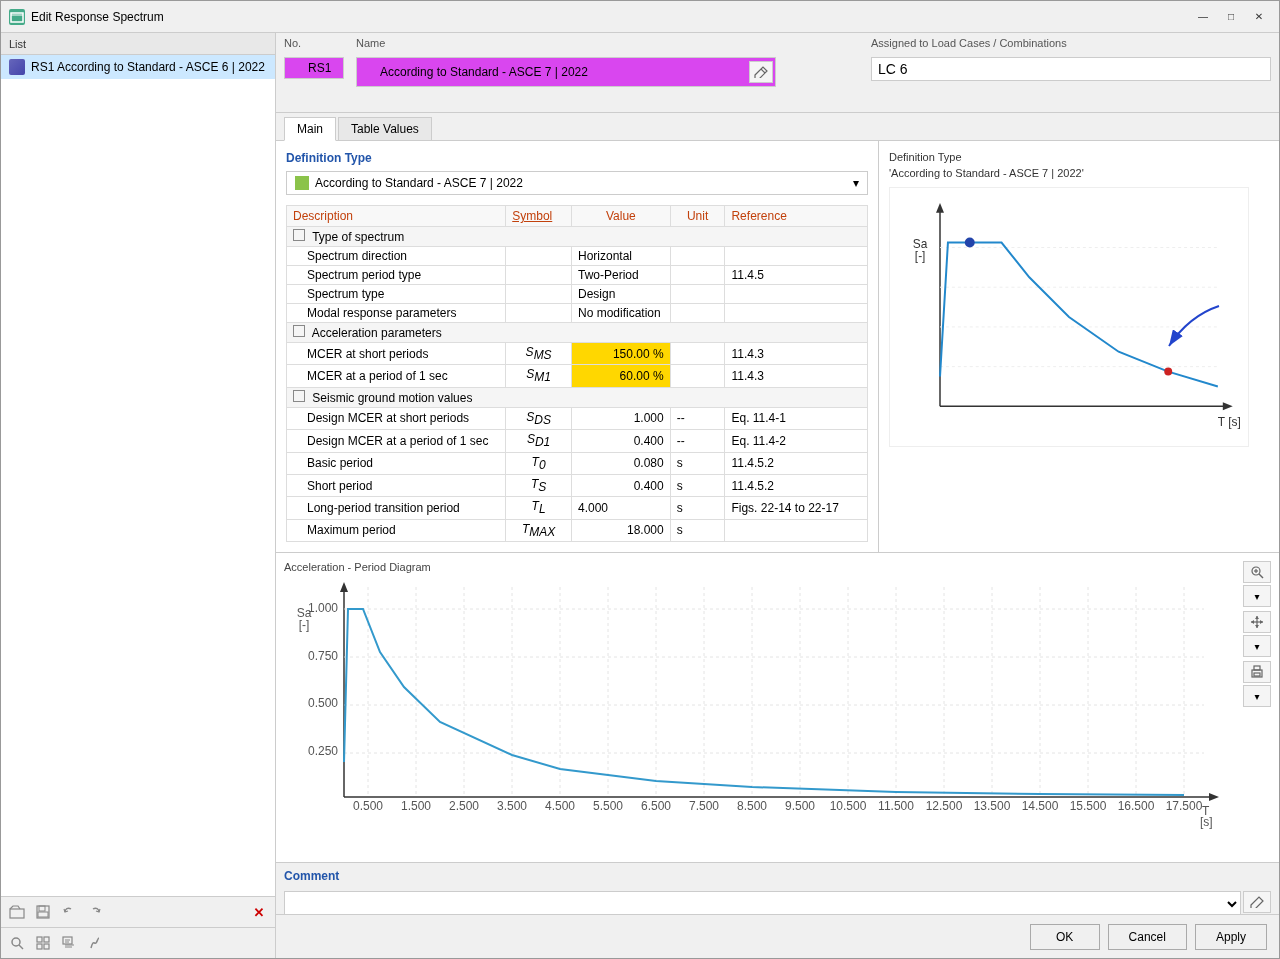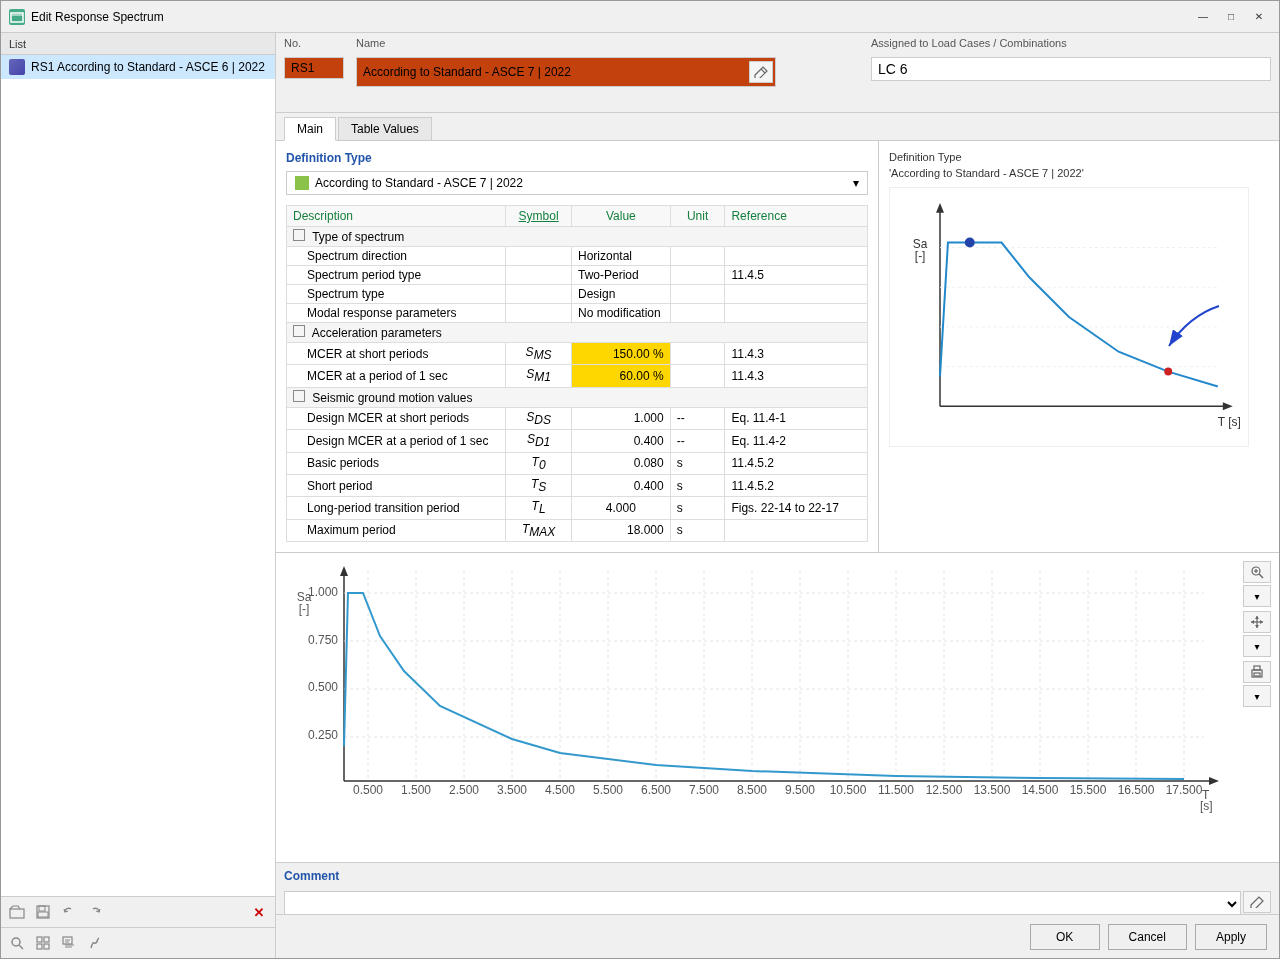--- a/index.html
+++ b/index.html
@@ -28,39 +28,39 @@
     .tb-icon-btn { width: 24px; height: 22px; border: 1px solid transparent; background: transparent; cursor: pointer; display: flex; align-items: center; justify-content: center; font-size: 13px; color: #555; }
     .tb-icon-btn.red { color: #c00; }
     
     
     .right-content { flex: 1; display: flex; flex-direction: column; overflow: hidden; }
     
     
     .info-bar { display: flex; border-bottom: 1px solid #ccc; background: #f0f0f0; padding: 4px 8px; gap: 12px; align-items: flex-start; height: 80px; }
     .info-block { display: flex; flex-direction: column; gap: 8px; }
     .info-label { font-size: 11px; color: #555; }
-    .info-value { background: #c2410c; border: 1px solid #ccc; padding: 3px 6px; font-size: 12px; }
+    .info-value { background: #d946ef; border: 1px solid #ccc; padding: 3px 23px; font-size: 12px; }
     .edit-btn { width: 24px; height: 22px; border: 1px solid #ccc; background: #f5f5f5; cursor: pointer; display: flex; align-items: center; justify-content: center; }
     .assigned-block { margin-left: auto; }
     .assigned-value { background: white; border: 1px solid #ccc; padding: 3px 6px; font-size: 14px; min-width: 400px; }
     
     
     .tab-bar { display: flex; background: #f0f0f0; border-bottom: 1px solid #ccc; padding: 0 8px; padding-top: 4px; height: 28px; align-items: flex-end; }
     .tab { padding: 4px 12px; border: 1px solid #ccc; border-bottom: none; background: #e8e8e8; cursor: pointer; margin-right: 2px; font-size: 12px; }
     .tab.active { background: #fff; border-bottom: 1px solid #fff; z-index: 1; position: relative; top: 1px; }
     
     
     .def-type-section { margin-bottom: 10px; }
     .section-title { color: #2255aa; font-weight: bold; font-size: 12px; margin-bottom: 6px; }
     .def-type-dropdown { width: 100%; padding: 4px 8px; border: 1px solid #ccc; background: white; font-size: 12px; display: flex; align-items: center; justify-content: space-between; cursor: pointer; }
     .def-type-color { width: 14px; height: 14px; background: #8bc34a; display: inline-block; margin-right: 6px; }
     
     
     .params-table { width: 100%; border-collapse: collapse; font-size: 11.5px; }
-    .params-table th { background: #f8f8f8; border: 1px solid #ddd; padding: 3px 6px; font-weight: normal; color: #15803d; text-align: left; }
+    .params-table th { background: #f8f8f8; border: 1px solid #ddd; padding: 3px 6px; font-weight: normal; color: #c2410c; text-align: left; }
     .params-table td { border: 1px solid #ddd; padding: 2px 6px; }
     .params-table .group-row td { background: #f5f5f5; font-weight: normal; }
     .highlight-yellow { background: #ffd700 !important; }
     .highlight-yellow2 { background: #ffd700 !important; }
     
     
     .diagram-section { border-top: 1px solid #ccc; background: white; padding: 4px 8px; height: 310px; position: relative; }
     .diagram-title { font-size: 11px; color: #444; margin-bottom: 4px; }
     .diagram-tools { position: absolute; right: 8px; top: 8px; display: flex; flex-direction: column; gap: 2px; }
     .diagram-tool-btn { width: 28px; height: 22px; border: 1px solid #ccc; background: #f5f5f5; cursor: pointer; display: flex; align-items: center; justify-content: center; font-size: 10px; }
@@ -214,21 +214,21 @@
                   <span>According to Standard - ASCE 7 | 2022</span>
                 </div>
                 <span>▾</span>
               </div>
             </div>
 
             <table class="params-table">
               <thead>
                 <tr>
                   <th style="width:200px;">Description</th>
-                  <th style="width:60px; text-align:center;text-decoration:underline;">Symbol</th>
+                  <th style="width:60px; text-align:left;text-decoration:underline;">Symbol</th>
                   <th style="width:90px; text-align:center;">Value</th>
                   <th style="width:50px; text-align:center;">Unit</th>
                   <th style="width:130px;">Reference</th>
                 </tr>
               </thead>
               <tbody>
 
                 <tr class="group-row">
                   <td colspan="5" style="background:#f5f5f5; padding:2px 6px;">
                     <span class="small-checkbox"></span>
@@ -299,37 +299,37 @@
                   <td>Eq. 11.4-1</td>
                 </tr>
                 <tr>
                   <td style="padding-left:20px;">Design MCER at a period of 1 sec</td>
                   <td style="text-align:center; font-style:italic;">S<sub>D1</sub></td>
                   <td style="text-align:right;">0.400</td>
                   <td>--</td>
                   <td>Eq. 11.4-2</td>
                 </tr>
                 <tr>
-                  <td style="padding-left:20px;">Basic periods</td>
+                  <td style="padding-left:20px;">Basic period</td>
                   <td style="text-align:center; font-style:italic;">T<sub>0</sub></td>
                   <td style="text-align:right;">0.080</td>
                   <td>s</td>
                   <td>11.4.5.2</td>
                 </tr>
                 <tr>
                   <td style="padding-left:20px;">Short period</td>
                   <td style="text-align:center; font-style:italic;">T<sub>S</sub></td>
                   <td style="text-align:right;">0.400</td>
                   <td>s</td>
                   <td>11.4.5.2</td>
                 </tr>
                 <tr>
                   <td style="padding-left:20px;">Long-period transition period</td>
                   <td style="text-align:center; font-style:italic;">T<sub>L</sub></td>
-                  <td style="text-align:center;">4.000</td>
+                  <td style="text-align:left;">4.000</td>
                   <td>s</td>
                   <td>Figs. 22-14 to 22-17</td>
                 </tr>
                 <tr>
                   <td style="padding-left:20px;">Maximum period</td>
                   <td style="text-align:center; font-style:italic;">T<sub>MAX</sub></td>
                   <td style="text-align:right;">18.000</td>
                   <td>s</td>
                   <td></td>
                 </tr>
@@ -371,20 +371,21 @@
                 <marker id="ah" markerWidth="8" markerHeight="6" refX="8" refY="3" orient="auto">
                   <polygon points="0 0, 8 3, 0 6" fill="#2244cc"></polygon>
                 </marker>
               </defs>
               <path d="M 60 10 Q 30 20 10 50" fill="none" stroke="#2244cc" stroke-width="2" marker-end="url(#ah)"></path>
             </svg>
           </div>
         </div>
 
         <div class="diagram-section" style="flex:0 0 310px; background:white; border-top:1px solid #ccc; padding:8px; position:relative;">
+          <div class="diagram-title">Acceleration - Period Diagram</div>
           
           
           <div class="diagram-tools">
             <button class="diagram-tool-btn" title="Zoom">
               <svg width="14" height="14" viewBox="0 0 14 14">
                   <circle cx="6" cy="6" r="4" fill="none" stroke="#666" stroke-width="1.2"></circle>
                   <line x1="9" y1="9" x2="13" y2="13" stroke="#666" stroke-width="1.5"></line>
                   <line x1="4" y1="6" x2="8" y2="6" stroke="#666" stroke-width="1.2"></line>
                   <line x1="6" y1="4" x2="6" y2="8" stroke="#666" stroke-width="1.2"></line>
                 </svg>

